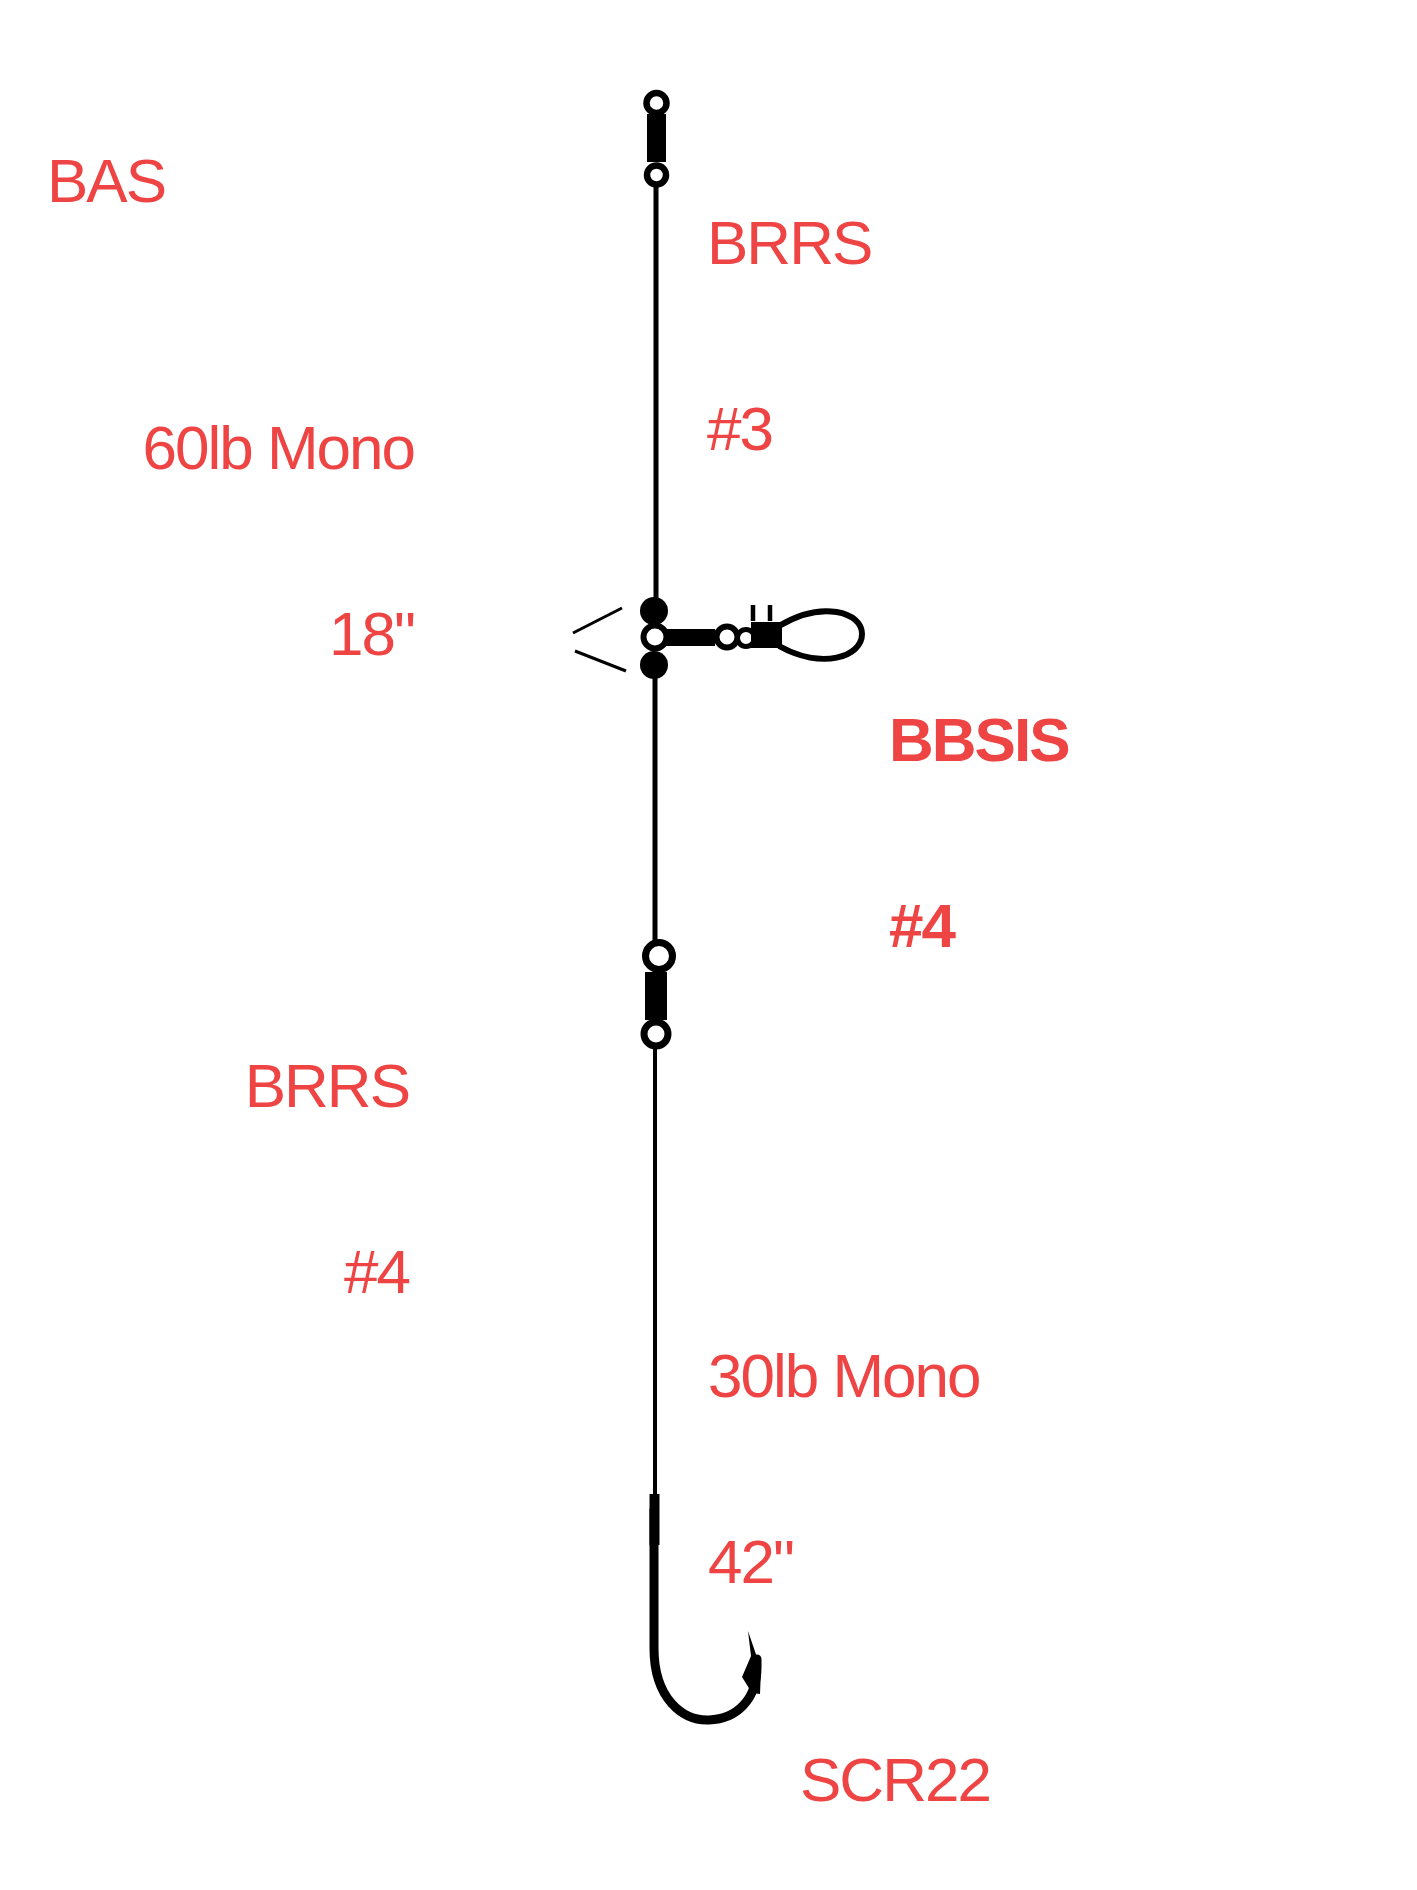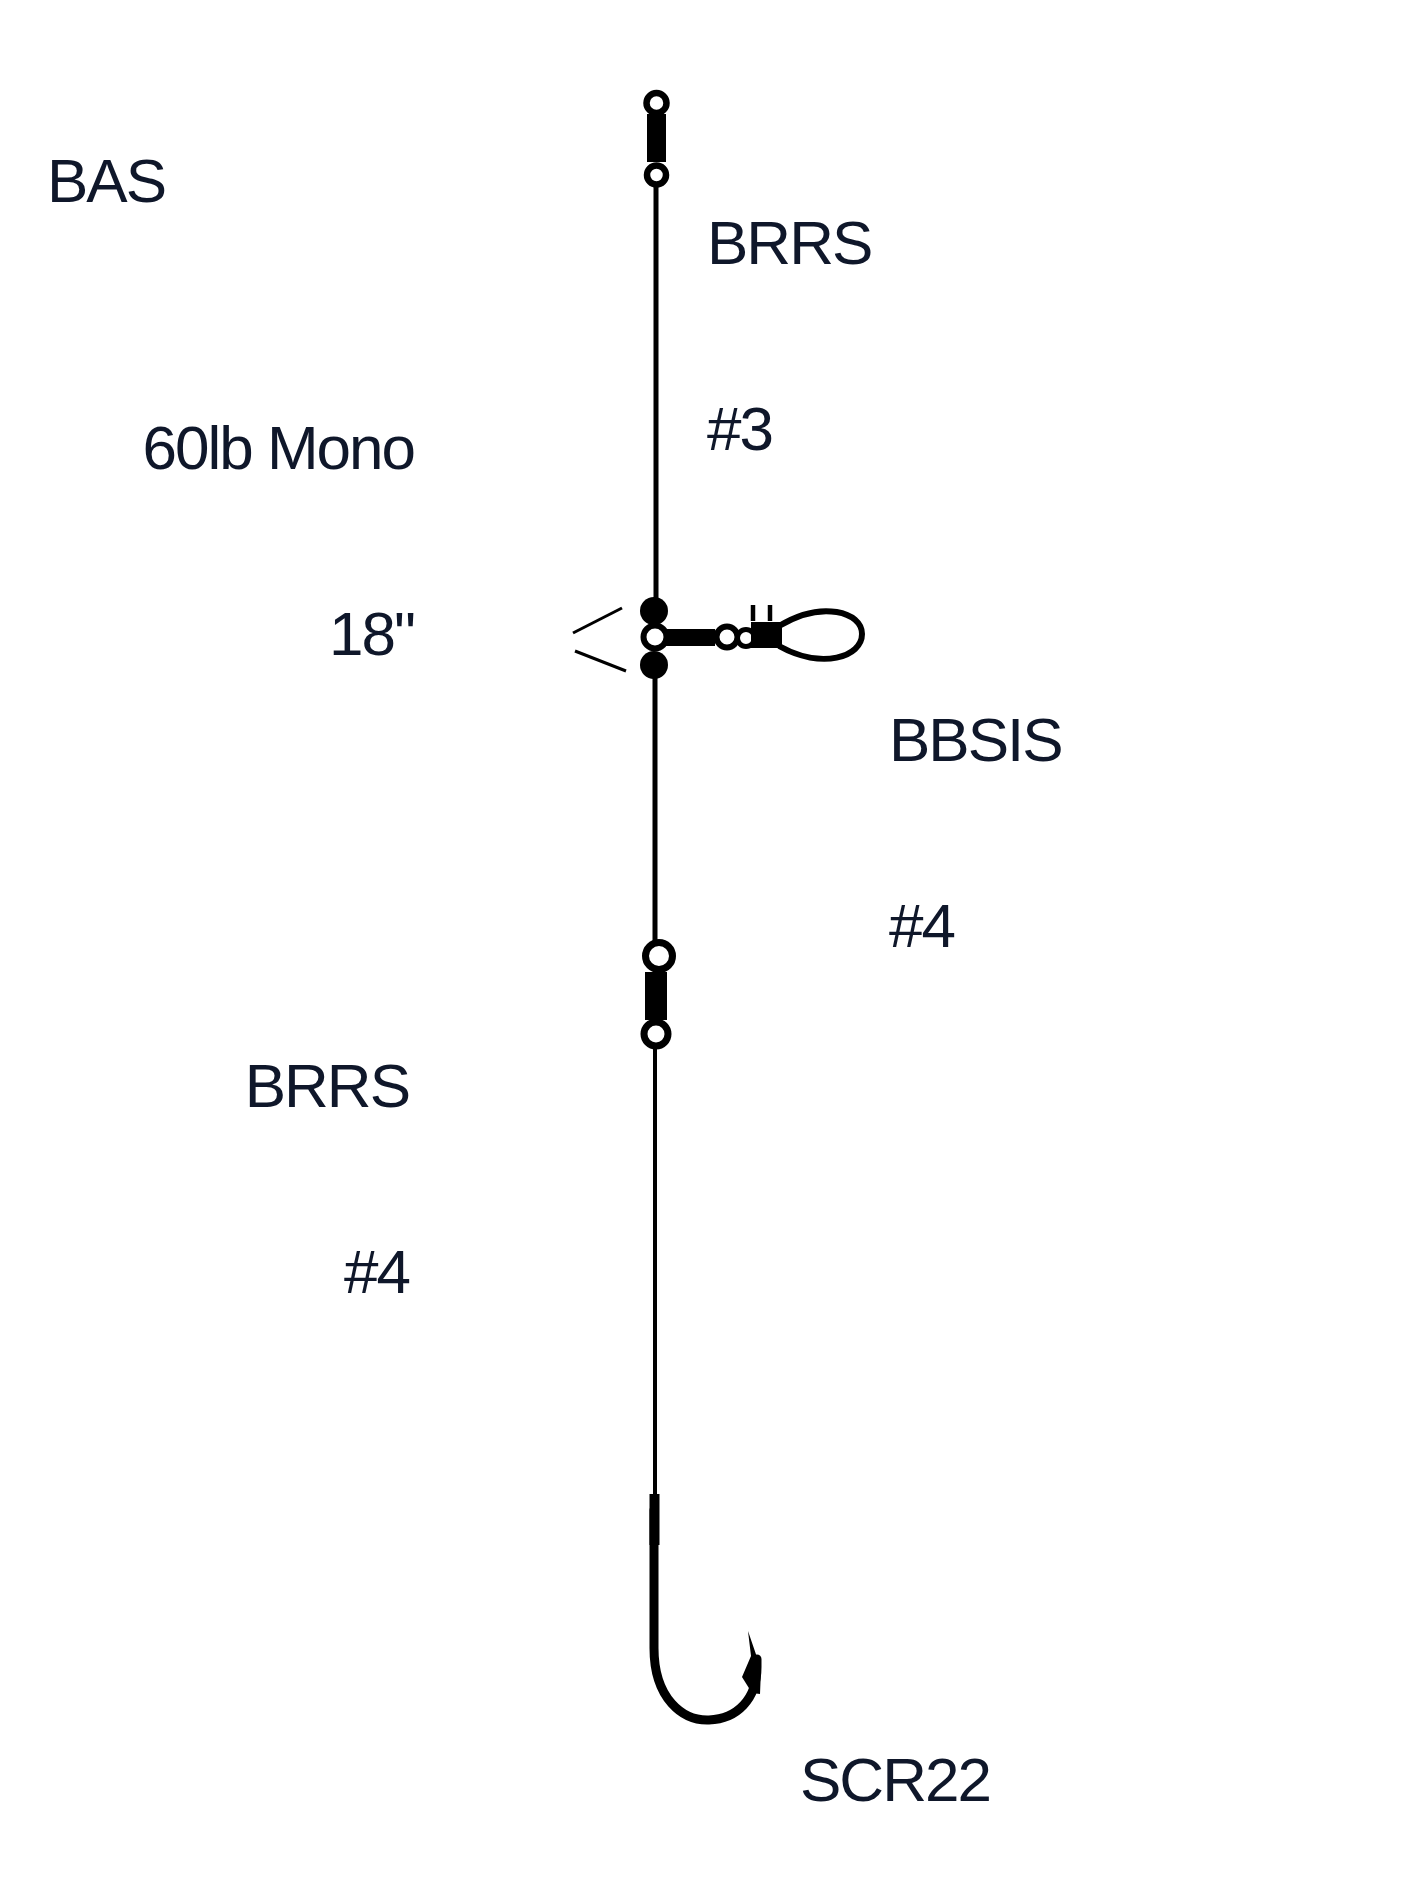--- a/index.html
+++ b/index.html
@@ -2,21 +2,21 @@
 <html><head>
 <meta charset="utf-8">
 <style>
   html,body{margin:0;padding:0;background:#ffffff;}
   .canvas{
     position:relative;
     width:1228px;
     height:1890px;
     background:#ffffff;
     font-family:"Liberation Sans", sans-serif;
-    color:#0f172a;
+    color:#ef4444;
     overflow:hidden;
   }
   .gfx{position:absolute;left:0;top:0;}
   .label{
     position:absolute;
     font-size:62px;
     line-height:62px;
     letter-spacing:-2px;
     white-space:pre;
   }
@@ -78,29 +78,33 @@
     <span>BRRS</span>
     <span>#3</span>
   </div>
 
   <div class="label right" style="right:814px; top:293px;text-align:right;">
     <span>60lb Mono</span>
     <span>18"</span>
   </div>
 
 
-  <div class="label" style="left:889px; top:585px;">
+  <div class="label" style="left:889px; top:585px;font-weight:bold;">
     <span>BBSIS</span>
     <span>#4</span>
   </div>
 
   <div class="label right" style="right:819px; top:931px;">
     <span>BRRS</span>
     <span>#4</span>
   </div>
 
+  <div class="label" style="left:708px; top:1221px;">
+    <span>30lb Mono</span>
+    <span>42"</span>
+  </div>
 
   <div class="label" style="left:800px; top:1625px;">
     <span>SCR22</span>
     
   </div>
 
 </div>
 
 </body></html>

